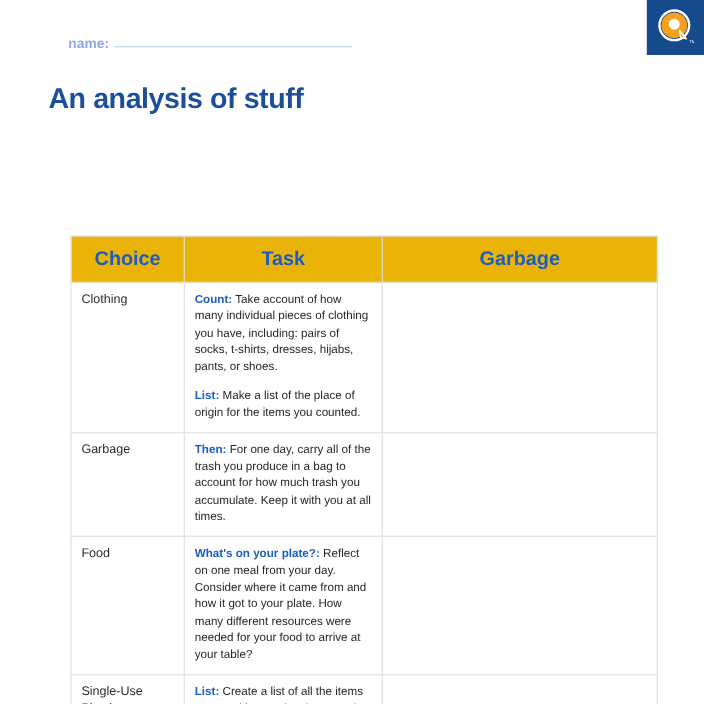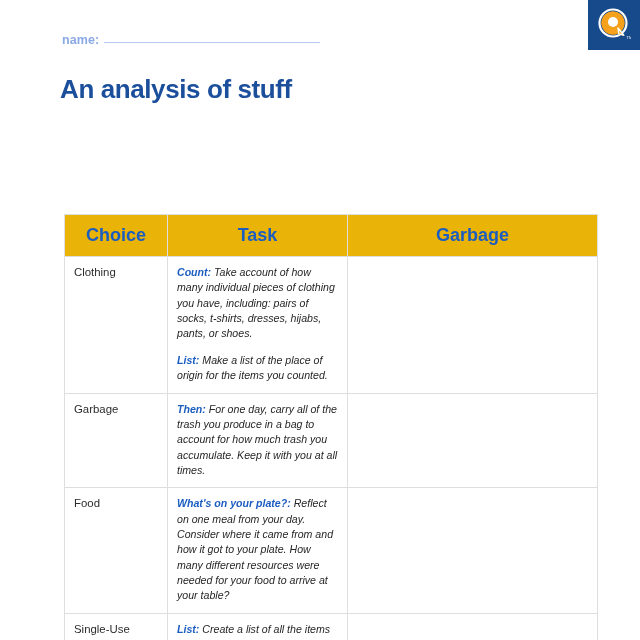--- a/index.html
+++ b/index.html
@@ -59,21 +59,21 @@
     margin-left: 5px;
     position: relative;
     top: -1px;
   }
   .name-field .idrule { margin-right: 42px; }
 
   
   .title {
     position: absolute;
     top: 76px;
-    left: 60px;
+    left: 44px;
     font-size: 26px;
     font-weight: bold;
     color: #1b4f9c;
     letter-spacing: -0.4px;
     line-height: 1.05;
   }
   .subtitle {
     position: absolute;
     top: 110px;
     left: 60px;
@@ -135,21 +135,20 @@
 
   .cell-choice {
     font-size: 11.4px;
     line-height: 1.35;
     color: #2b2b2b;
   }
   .cell-task {
     font-size: 10.6px;
     line-height: 1.45;
     color: #262626;
-    font-style: italic;
   }
   .cell-task .tlabel {
     color: #1b5dc0;
     font-weight: bold;
   }
   .cell-task p + p { margin-top: 11px; }
   .cell-findings { background: #ffffff; }
 
   tr.row-clothing td     { height: 130px; }
   tr.row-garbage td      { height: 86px; }

